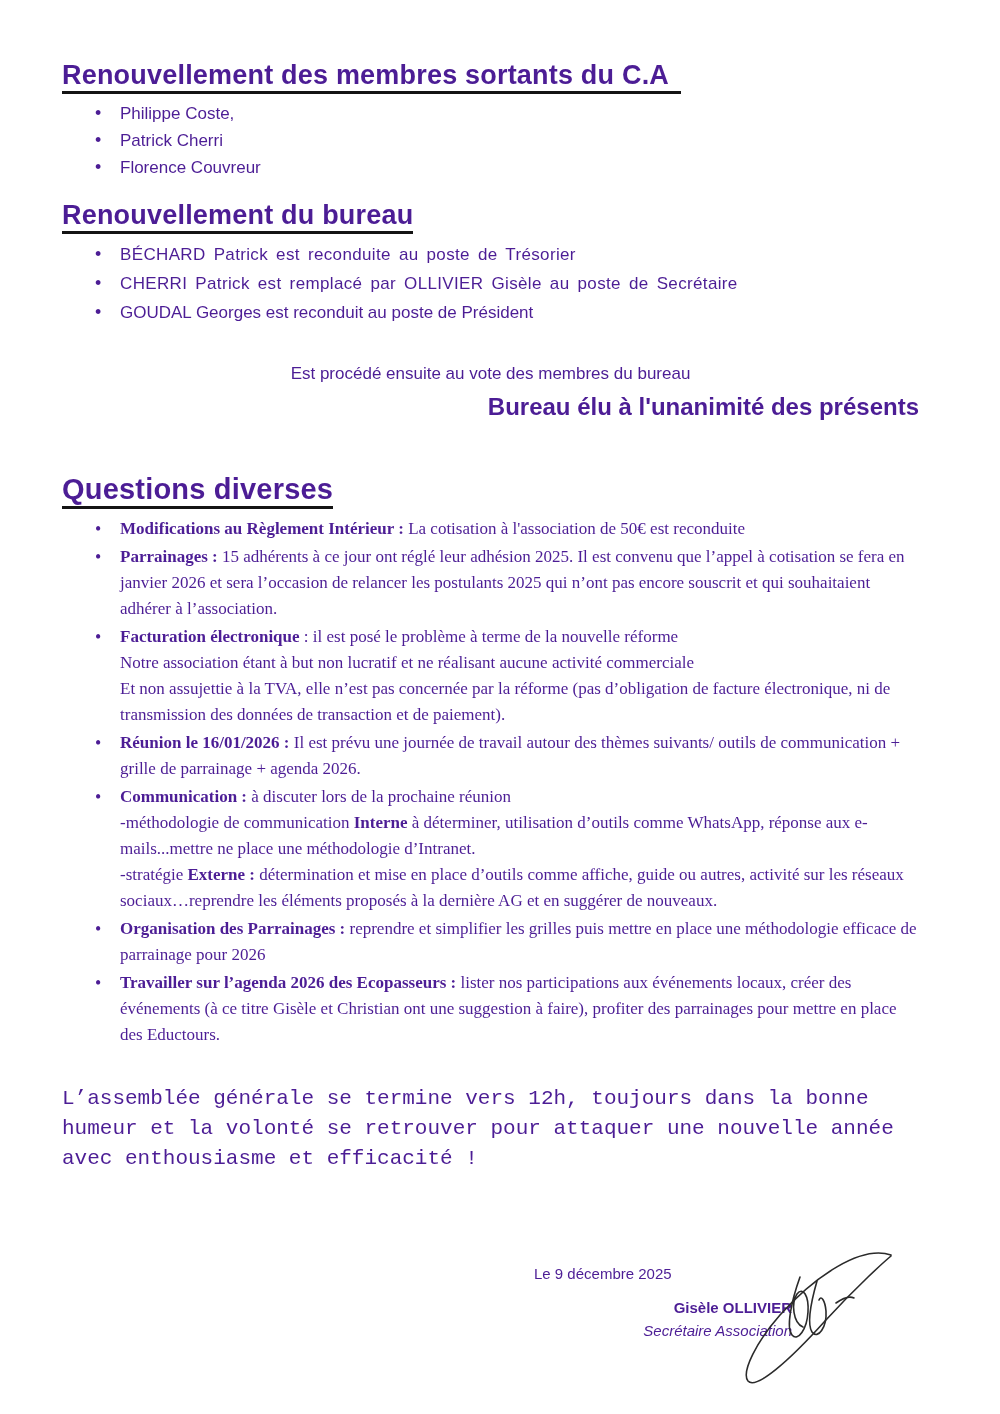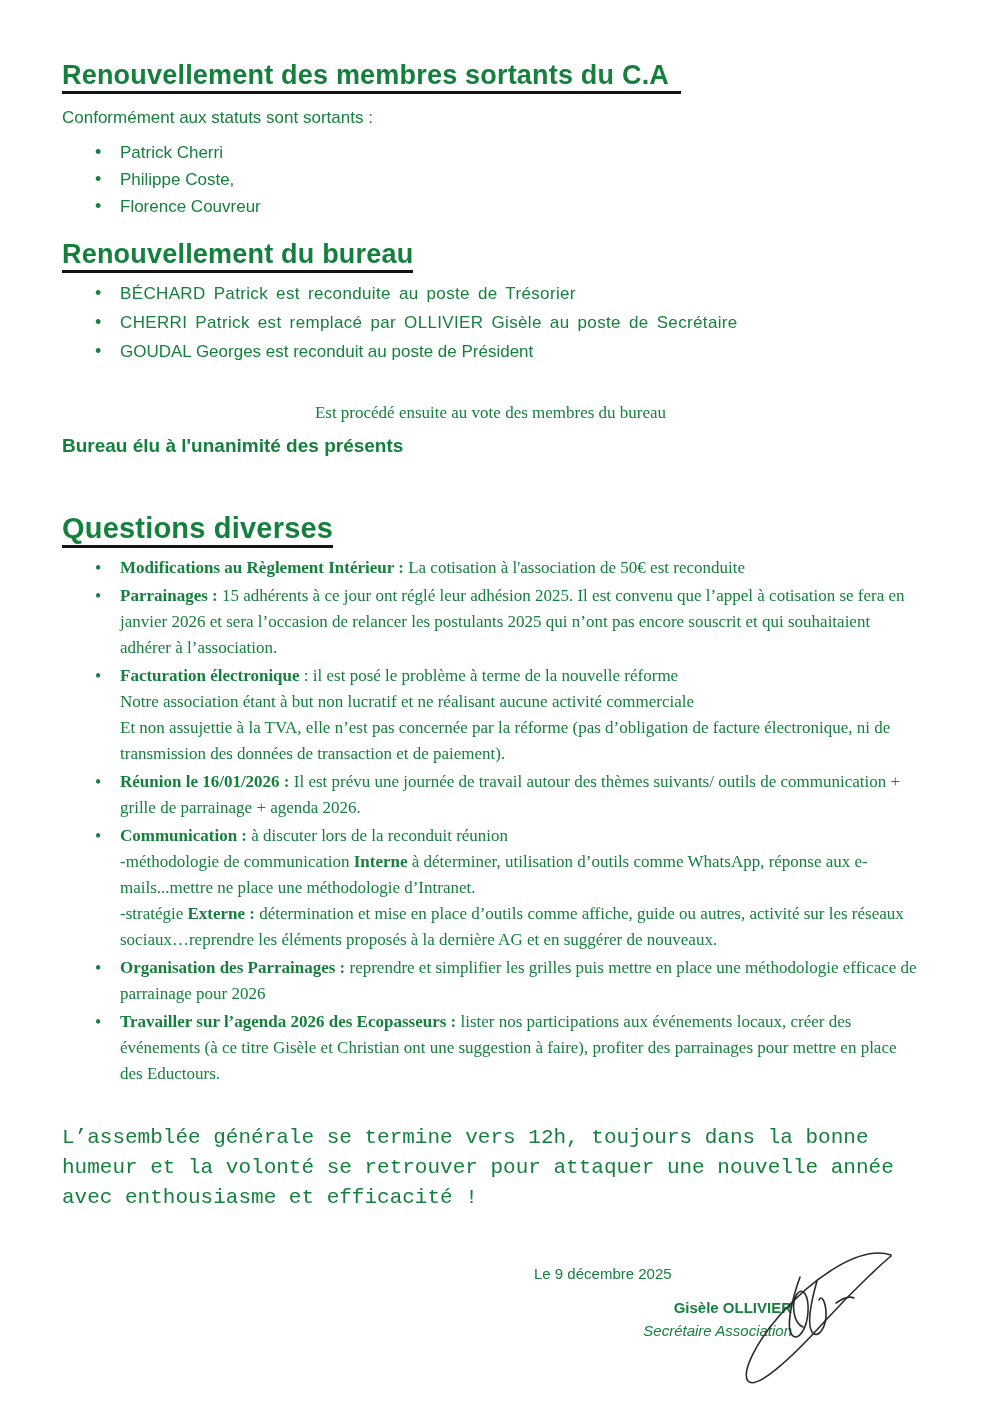--- a/index.html
+++ b/index.html
@@ -1,63 +1,62 @@
 <!DOCTYPE html>
 <html lang="fr"><head>
 <meta charset="utf-8">
 <style>
   * { margin:0; padding:0; box-sizing:border-box; }
   html,body { background:#ffffff; }
   body { width:1000px; height:1414px; }
   .page {
     position:relative; width:1000px; height:1414px; overflow:hidden;
-    background:#ffffff; color:#15803d;
+    background:#ffffff; color:#4c1d95;
     font-family:"Liberation Sans", sans-serif;
     font-size:17px; line-height:26px;
     padding:58px 81px 0 62px;
   }
   .h { font-size:27px; line-height:34px; font-weight:700; letter-spacing:.2px; }
   .h.big { font-size:29px; line-height:36px; }
   .u { border-bottom:3px solid #141414; padding-bottom:1px; }
   .u.pad { padding-right:12px; }
   .intro { margin-top:13px; }
   ul.list { list-style:none; margin-top:9px; }
   ul.list > li { position:relative; padding-left:58px; margin-bottom:2px; }
   ul.list > li::before {
     content:"\2022"; position:absolute; left:33px; top:0;
     font-size:1.05em; line-height:inherit;
   }
   .l1 > li { line-height:25px; margin-bottom:2px; }
   .l2 > li { line-height:27px; }
   .spaced { word-spacing:3px; letter-spacing:.35px; }
   .sec2 { margin-top:18px; }
-  .vote-intro { margin-top:36px; text-align:center; line-height:24px;font-family:Liberation Serif, serif; }
-  .vote-result { margin-top:5px; text-align:left; font-size:19px; line-height:32px; font-weight:700; }
+  .vote-intro { margin-top:36px; text-align:center; line-height:24px; }
+  .vote-result { margin-top:5px; text-align:right; font-size:24px; line-height:32px; font-weight:700; }
   .sec3 { margin-top:48px; }
   .l3 { margin-top:30px;font-family:Liberation Serif, serif; }
   .l3 > li { line-height:26px; margin-bottom:1px; }
   .b { font-weight:700; }
   .closing { margin-top:36px; font-size:21px; line-height:30px;font-family:Liberation Mono, monospace; }
   .date { position:absolute; left:534px; top:1264px; font-size:15px; line-height:20px; }
   .signatory { position:absolute; right:208px; top:1298px; text-align:right; font-size:15px; line-height:20px; }
   .sig-name { font-weight:700; }
   .sig-role { font-style:italic; margin-top:3px; }
   .sig-svg { position:absolute; left:733px; top:1240px; }
 </style>
 </head>
 <body>
 
 <div class="page">
 
   <section>
     <h1 class="h"><span class="u pad">Renouvellement des membres sortants du C.A</span></h1>
-    <p class="intro">Conformément aux statuts sont sortants :</p>
     <ul class="list l1">
+      <li><span>Philippe Coste,</span></li>
       <li><span>Patrick Cherri</span></li>
-      <li><span>Philippe Coste,</span></li>
       <li><span>Florence Couvreur</span></li>
     </ul>
   </section>
 
   <section class="sec2">
     <h1 class="h"><span class="u">Renouvellement du bureau</span></h1>
     <ul class="list l2">
       <li class="spaced"><span>BÉCHARD Patrick est reconduite au poste de Trésorier</span></li>
       <li class="spaced"><span>CHERRI Patrick est remplacé par OLLIVIER Gisèle au poste de Secrétaire</span></li>
       <li><span>GOUDAL Georges est reconduit au poste de Président</span></li>
@@ -83,21 +82,21 @@
         <span class="b">Facturation électronique</span><span> : il est posé le problème à terme de la nouvelle réforme</span><br>
         <span>Notre association étant à but non lucratif et ne réalisant aucune activité commerciale</span><br>
         <span>Et non assujettie à la TVA, elle n’est pas concernée par la réforme (pas d’obligation de facture électronique, ni de transmission des données de transaction et de paiement).</span>
       </li>
 
       <li>
         <span class="b">Réunion le 16/01/2026 :</span><span> Il est prévu une journée de travail autour des thèmes suivants/ outils de communication + grille de parrainage + agenda 2026.</span>
       </li>
 
       <li>
-        <span class="b">Communication :</span><span> à discuter lors de la reconduit réunion</span><br>
+        <span class="b">Communication :</span><span> à discuter lors de la prochaine réunion</span><br>
         <span>-méthodologie de communication </span><span class="b">Interne</span><span> à déterminer, utilisation d’outils comme WhatsApp, réponse aux e-mails...mettre ne place une méthodologie d’Intranet.</span><br>
         <span>-stratégie </span><span class="b">Externe :</span><span> détermination et mise en place d’outils comme affiche, guide ou autres, activité sur les réseaux sociaux…reprendre les éléments proposés à la dernière AG et en suggérer de nouveaux.</span>
       </li>
 
       <li>
         <span class="b">Organisation des Parrainages :</span><span> reprendre et simplifier les grilles puis mettre en place une méthodologie efficace de parrainage pour 2026</span>
       </li>
 
       <li>
         <span class="b">Travailler sur l’agenda 2026 des Ecopasseurs :</span><span> lister nos participations aux événements locaux, créer des événements (à ce titre Gisèle et Christian ont une suggestion à faire), profiter des parrainages pour mettre en place des Eductours.</span>

